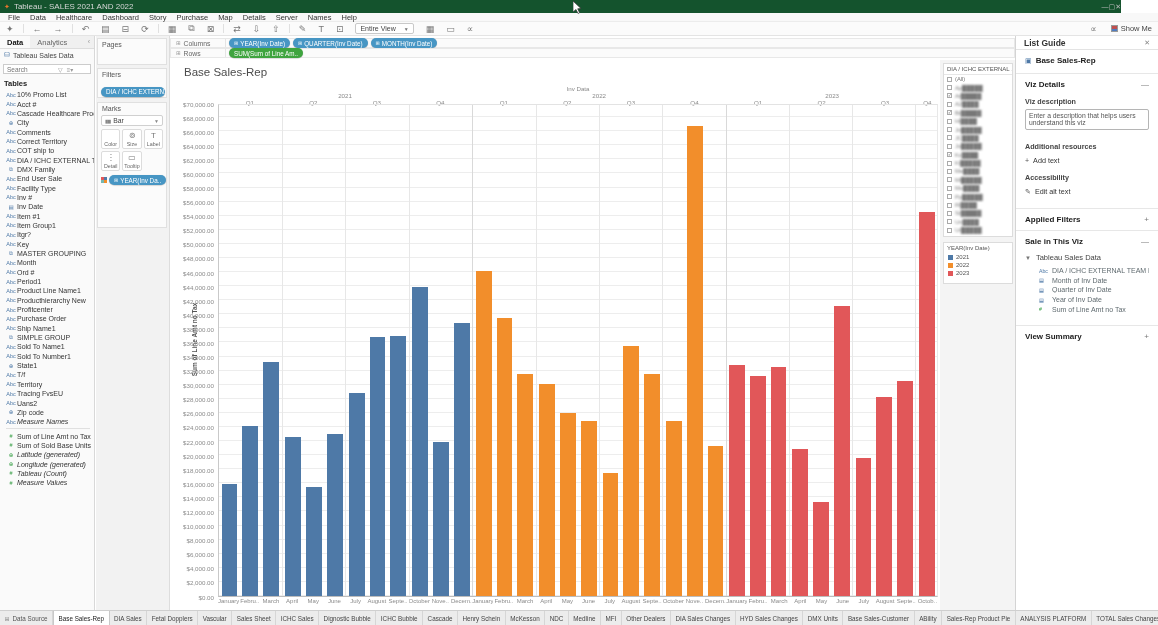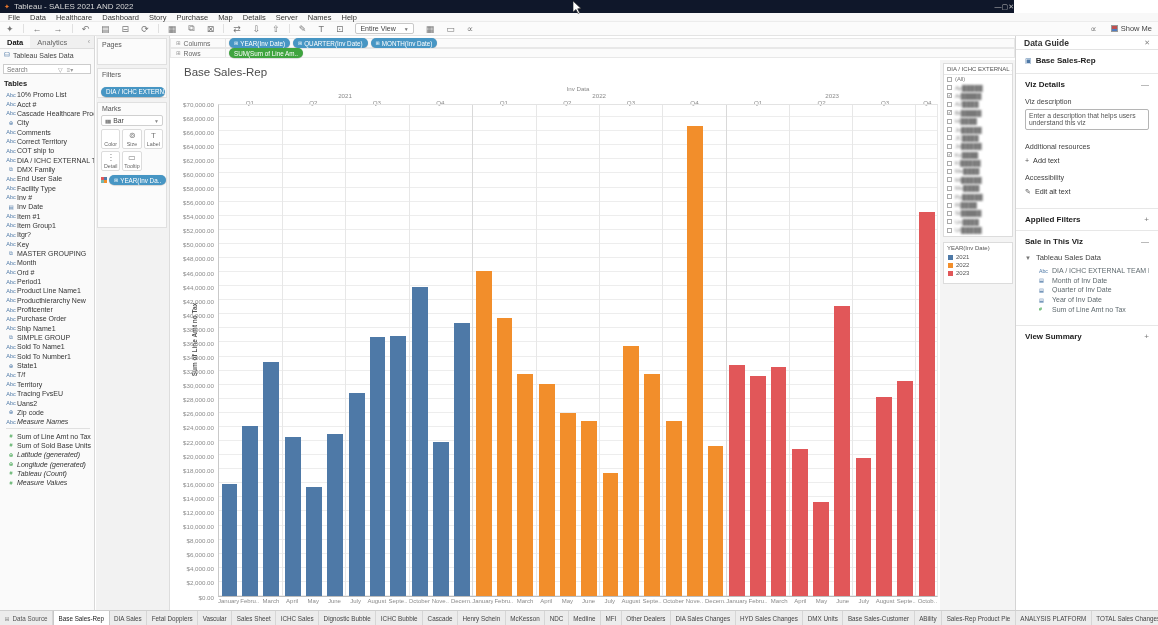--- a/index.html
+++ b/index.html
@@ -1,19 +1,19 @@
 <!DOCTYPE html>
 <html><head>
 <meta charset="utf-8">
 <style>
   * { margin:0; padding:0; box-sizing:border-box; }
   html,body { width:1158px; height:625px; font-family:"Liberation Sans","DejaVu Sans",sans-serif; background:#fff; overflow:hidden; position:relative; }
 
   
-  #titlebar { position:absolute; left:0; top:0; width:1014px; height:13px; background:#0f172a; color:#cfcfcf; display:flex; align-items:center; font-size:8px; }
+  #titlebar { position:absolute; left:0; top:0; width:1121px; height:13px; background:#14532d; color:#cfcfcf; display:flex; align-items:center; font-size:8px; }
   #titlebar .logo { color:#e8762c; margin:0 4px 0 4px; font-size:7px; }
   #titlebar .wtitle { color:#d6d6d6; }
   #titlebar .spacer { flex:1; }
   #titlebar .wctl { width:19px; text-align:center; font-size:7px; color:#bbb; cursor:default; }
   #cursor { position:absolute; left:573px; top:1px; z-index:99; }
 
   
   #menubar { position:absolute; left:0; top:13px; width:1158px; height:9px; background:#f8f8f8; border-bottom:1px solid #ececec; display:flex; align-items:center; font-size:7.5px; color:#333; padding-left:3px; }
   #menubar .mitem { padding:0 5px; }
 
@@ -117,21 +117,21 @@
   
   #guide { position:absolute; left:1015px; top:36px; width:143px; height:574px; background:#fff; border-left:1px solid #d4d4d4; color:#333; }
   #guide .ghead { height:14px; display:flex; align-items:center; border-bottom:1px solid #e3e3e3; padding:0 8px; font-size:8.5px; font-weight:bold; }
   #guide .ghead .x { margin-left:auto; color:#888; font-size:7px; }
   #guide .gbody { padding:6px 9px 0 9px; }
   .gsheetrow { display:flex; align-items:center; font-size:8px; font-weight:bold; color:#222; margin-bottom:8px; }
   .gsheetrow .sic { color:#4e79a7; font-size:7px; margin-right:4px; }
   .gsection { border-top:1px solid #e7e7e7; margin:0 -9px; padding:6px 9px 6px 9px; }
   .gsecrow { display:flex; align-items:center; font-size:8px; font-weight:bold; color:#222; }
   .gsecrow .pm { margin-left:auto; color:#777; font-size:8px; font-weight:normal; }
-  .glabel { font-size:7.2px; color:#444; margin-top:8px; }
+  .glabel { font-size:7.2px; color:#444; margin-top:8px;font-weight:bold; }
   #vizdesc { width:100%; height:21px; margin-top:3px; border:1px solid #b5b5b5; border-radius:2px; font-size:6.8px; color:#555; padding:2px 3px; resize:none; font-family:inherit; background:#fff; }
   #vizdesc::placeholder { color:#555; }
   .glink { display:flex; align-items:center; font-size:7.2px; color:#333; margin-top:5px; }
   .glink .gic { margin-right:4px; color:#555; font-size:7px; }
   .gsource { display:flex; align-items:center; font-size:7.5px; color:#444; margin:7px 0 4px 0; }
   .gsource .chev { color:#777; font-size:6px; margin-right:5px; }
   .gfield { display:flex; align-items:center; height:9.6px; padding-left:14px; }
   .gfield .gfic { width:13px; flex:0 0 13px; font-size:5.2px; text-align:left; }
   .gfield .gfl { font-size:7px; color:#5f6a6f; white-space:nowrap; overflow:hidden; }
 
@@ -818,21 +818,21 @@
         <div class="litem">
           <span class="sw" style="background: rgb(225, 87, 89);"></span>
           <span class="ll">2023</span>
         </div>
       </div>
   </div>
 </div>
 
 <div id="guide">
   <div class="ghead">
-    <span>Data Guide</span>
+    <span>List Guide</span>
     <span class="x">✕</span>
   </div>
   <div class="gbody">
     <div class="gsheetrow">
       <span class="sic">▣</span>
       <span>Base Sales-Rep</span>
     </div>
     <div class="gsection">
       <div class="gsecrow">
         <span>Viz Details</span>

